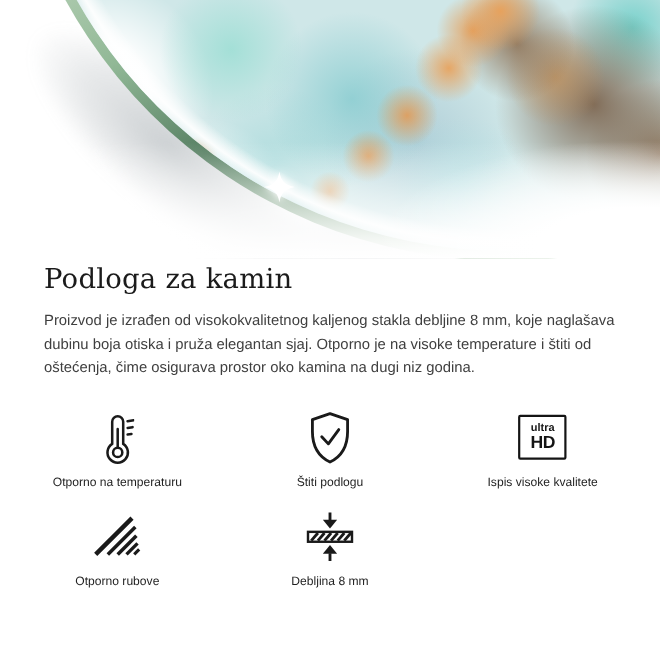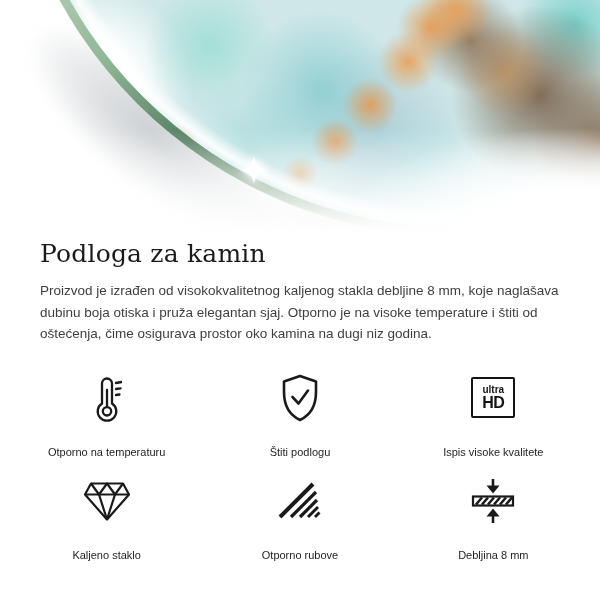--- a/index.html
+++ b/index.html
@@ -52,21 +52,21 @@
   
   .content{padding:2px 40px 0;}
   .page-title{font-family:"DejaVu Serif","Liberation Serif",serif;font-weight:normal;
     font-size:25px;line-height:34px;color:#1b1b1b;margin:0;letter-spacing:.2px;}
   .description{margin:9px 0 0;font-size:13.5px;line-height:21.5px;color:#3f3f3f;max-width:522px;}
 
   
   .features{margin:28px 10px 0;display:grid;grid-template-columns:repeat(3,1fr);row-gap:16px;}
   .feature{display:flex;flex-direction:column;align-items:center;}
   .icon-box{height:50px;display:flex;align-items:center;justify-content:center;}
-  .feature-label{margin-top:22px;font-size:11px;line-height:15px;color:#1f1f1f;}
+  .feature-label{margin-top:9px;font-size:11px;line-height:15px;color:#1f1f1f;}
   .uhd-box{width:40px;height:37px;border:2.5px solid #141414;border-radius:2px;
     display:flex;flex-direction:column;align-items:center;justify-content:center;
     font-weight:bold;color:#141414;}
   .uhd-top{font-size:10px;line-height:10px;letter-spacing:0;}
   .uhd-bottom{font-size:16px;line-height:15px;letter-spacing:-.5px;}
   svg{display:block;}
 </style>
 </head>
 <body>
 
@@ -123,33 +123,20 @@
     <div class="feature">
       <div class="icon-box">
         <div class="uhd-box">
           <span class="uhd-top">ultra</span>
           <span class="uhd-bottom">HD</span>
         </div>
       </div>
       <div class="feature-label">Ispis visoke kvalitete</div>
     </div>
 
-    <div class="feature">
-      <div class="icon-box">
-        <svg width="50" height="42" viewBox="0 0 50 42">
-          <g fill="none" stroke="#1a1a1a" stroke-width="2.2" stroke-linejoin="round">
-            <path d="M9,3.5 H41 L47,14.5 L25,39.5 L3,14.5 Z"></path>
-            <path d="M3,14.5 H47"></path>
-            <path d="M9,3.5 L17,14.5 L25,3.5 L33,14.5 L41,3.5"></path>
-            <path d="M17,14.5 L25,39.5 M33,14.5 L25,39.5"></path>
-          </g>
-        </svg>
-      </div>
-      <div class="feature-label">Kaljeno staklo</div>
-    </div>
 
     <div class="feature">
       <div class="icon-box">
         <svg width="46" height="38" viewBox="0 0 46 38">
           <g stroke="#1a1a1a" stroke-linecap="butt">
             <line x1="3" y1="35" x2="36" y2="2" stroke-width="4"></line>
             <line x1="14" y1="35" x2="39" y2="10" stroke-width="3.2"></line>
             <line x1="23" y1="35" x2="40" y2="18" stroke-width="3.2"></line>
             <line x1="31" y1="35" x2="41" y2="25" stroke-width="3"></line>
             <line x1="38" y1="35" x2="42.5" y2="30.5" stroke-width="2.8"></line>

